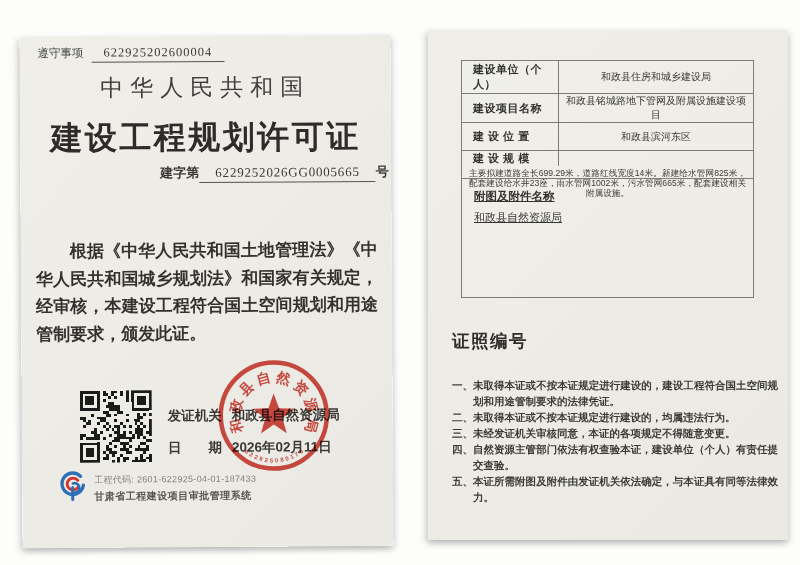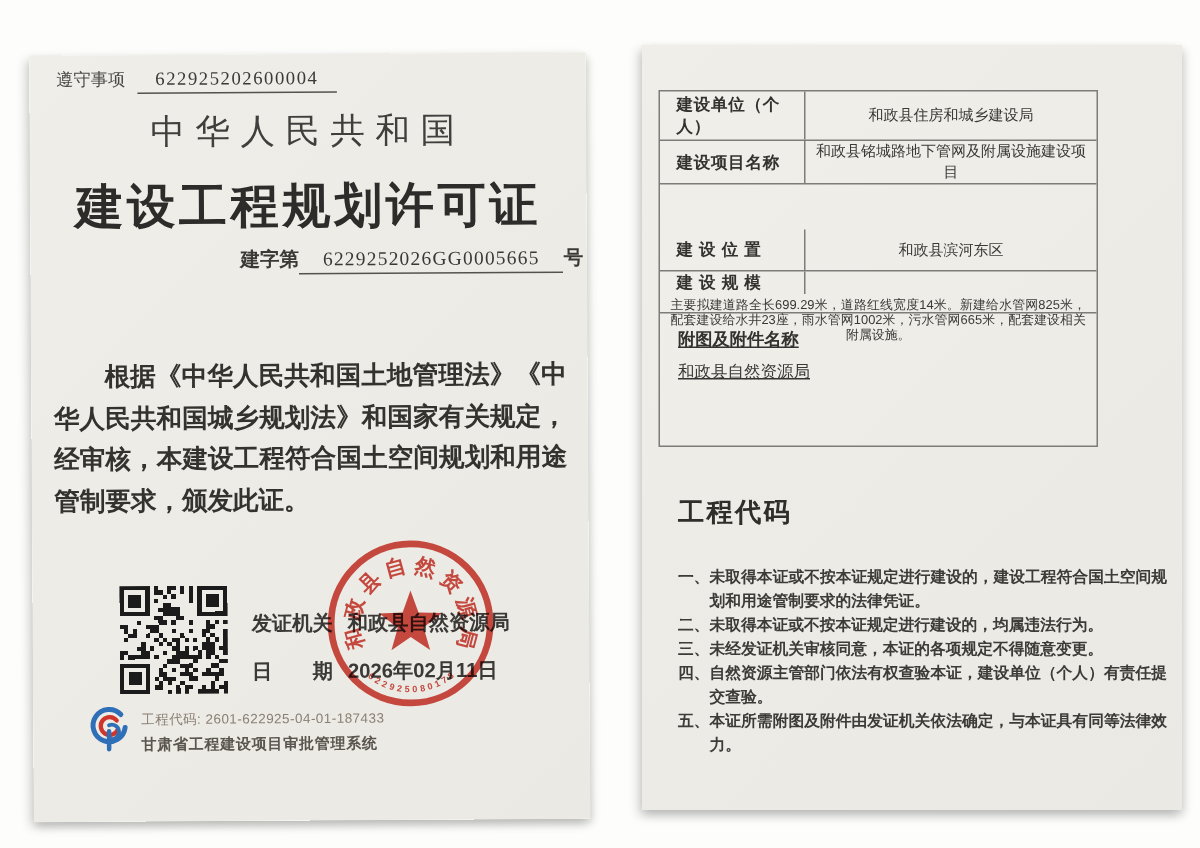--- a/index.html
+++ b/index.html
@@ -32,27 +32,27 @@
   .issue-row .lbl{font-weight:700;}
   .issue-row .val{margin-left:10px;font-weight:600;}
   .row-issuer{top:371px;}
   .row-date{top:403px;}
   .seal-box{position:absolute;left:189px;top:317px;width:126px;height:126px;opacity:.88;mix-blend-mode:multiply;}
   .cert-footer{position:absolute;left:37px;top:434px;display:flex;align-items:center;gap:8px;}
   .footer-text .code-line{font-size:9px;color:#8a7f74;letter-spacing:.3px;}
   .footer-text .sys-line{margin-top:3px;font-size:10px;font-weight:600;color:#5a554e;letter-spacing:.5px;}
 
   
-  .cert-table{position:absolute;left:11px;top:30px;width:293px;height:238px;border:1px solid #7d7c78;box-sizing:border-box;background:rgba(255,255,255,.06);}
+  .cert-table{position:absolute;left:33px;top:30px;width:293px;height:238px;border:1px solid #7d7c78;box-sizing:border-box;background:rgba(255,255,255,.06);}
   .t-row{display:flex;border-bottom:1px solid #7d7c78;box-sizing:border-box;}
   .t-row .lbl{width:97px;box-sizing:border-box;border-right:1px solid #7d7c78;display:flex;align-items:center;padding-left:11px;font-size:11px;font-weight:700;color:#33322f;letter-spacing:.5px;}
   .t-row .val{flex:1;display:flex;align-items:center;justify-content:center;text-align:center;font-size:10px;color:#3a3936;padding:2px 6px;box-sizing:border-box;}
   .t-row.r1{height:33px;}
   .t-row.r2{height:29px;}
-  .t-row.r3{height:28px;margin-top:30px;}
+  .t-row.r3{height:28px;}
   .t-row.r4{height:28px;flex-direction:column;}
   .t-row.r4 .val{font-size:8.6px;line-height:9.8px;text-align:justify;text-align-last:center;display:block;padding:3px 7px;}
   .attach-row{height:119px;box-sizing:border-box;padding:10px 12px 0 12px;text-decoration:underline;}
   .attach-row .a-lbl{font-size:11.5px;font-weight:700;color:#33322f;}
   .attach-row .a-val{margin-top:6px;font-size:11px;color:#3a3936;}
   .notice-title{position:absolute;left:24px;top:299px;font-size:17.5px;font-weight:700;letter-spacing:1.5px;color:#2f2e2b;}
   .notice-list{position:absolute;left:24px;top:347px;width:326px;margin:0;padding:0;list-style:none;font-size:10.5px;line-height:16px;font-weight:600;color:#3c3b38;}
   .notice-list li{padding-left:2em;text-indent:-2em;text-align:justify;}
 </style>
 </head>
@@ -423,21 +423,21 @@
       <div class="t-row r4">
         <div class="lbl">建 设 规 模</div>
         <div class="val">主要拟建道路全长699.29米，道路红线宽度14米。新建给水管网825米，配套建设给水井23座，雨水管网1002米，污水管网665米，配套建设相关附属设施。</div>
       </div>
       <div class="attach-row">
         <div class="a-lbl">附图及附件名称</div>
         <div class="a-val">和政县自然资源局</div>
       </div>
     </div>
 
-    <div class="notice-title">工程代码</div>
+    <div class="notice-title">证照编号</div>
 
     <ul class="notice-list">
       <li>一、未取得本证或不按本证规定进行建设的，建设工程符合国土空间规划和用途管制要求的法律凭证。</li>
       <li>二、未取得本证或不按本证规定进行建设的，均属违法行为。</li>
       <li>三、未经发证机关审核同意，本证的各项规定不得随意变更。</li>
       <li>四、自然资源主管部门依法有权查验本证，建设单位（个人）有责任提交查验。</li>
       <li>五、本证所需附图及附件由发证机关依法确定，与本证具有同等法律效力。</li>
     </ul>
   </div>
 </div>

